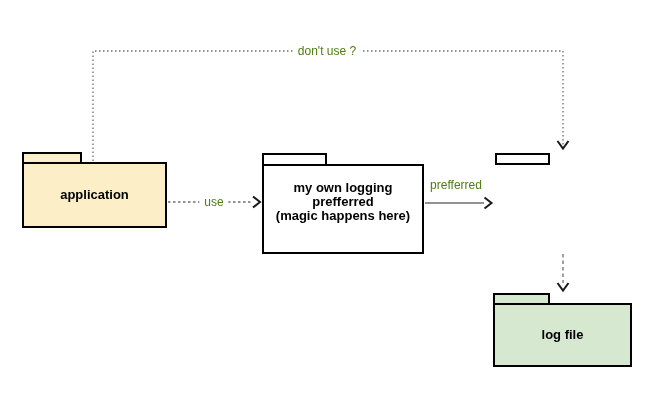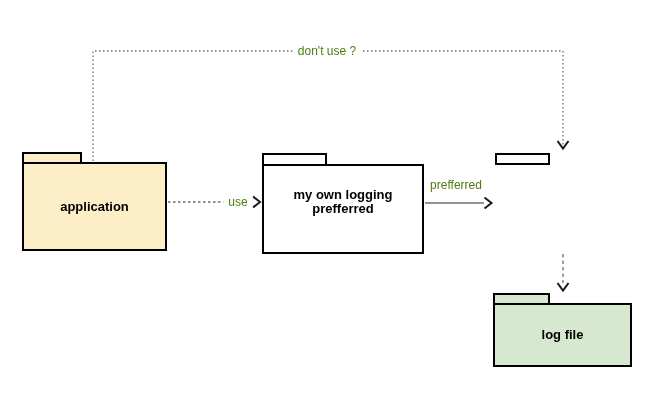--- a/index.html
+++ b/index.html
@@ -45,21 +45,21 @@
     text-align: center;
     color: #000;
     font-size: 13px;
     font-weight: bold;
     line-height: 14px;
   }
   .folder .body.three { padding-bottom: 14px; }
 
   .node-app  { left: 22px;  top: 152px; width: 145px; height: 101px; }
   .node-app .tab  { left: 0; top: 0; width: 60px; height: 12px; background: var(--application-fill, #fcefc8); }
-  .node-app .body { left: 0; top: 10px; width: 145px; height: 89px; background: var(--application-fill, #fcefc8); }
+  .node-app .body { left: 0; top: 10px; width: 145px; height: 66px; background: var(--application-fill, #fcefc8); }
 
   .node-mid  { left: 262px; top: 153px; width: 180px; height: 101px; }
   .node-mid .tab  { left: 0; top: 0; width: 65px; height: 13px; background: #ffffff; }
   .node-mid .body { left: 0; top: 11px; width: 162px; height: 90px; background: #ffffff; }
 
   .node-fw   { left: 495px; top: 153px; width: 135px; height: 100px; }
   .node-fw .tab  { left: 0; top: 0; width: 55px; height: 12px; background: #ffffff; }
   .node-fw .body { left: 0; top: 10px; width: 135px; height: 90px; background: #ffffff; }
 
   .node-log  { left: 493px; top: 293px; width: 139px; height: 102px; }
@@ -71,21 +71,21 @@
     position: absolute;
     z-index: 6;
     transform: translate(-50%, -50%);
     background: #ffffff;
     padding: 0 5px;
     font-size: 12px;
     color: #4d7c0f;
     white-space: nowrap;
   }
   .lbl-dont-use  { left: 327px; top: 51px; }
-  .lbl-use       { left: 214px; top: 202px; margin-left: 24px; }
+  .lbl-use       { left: 214px; top: 202px; }
   .lbl-delegates { left: 456px; top: 185px; padding: 0 2px; }
 </style>
 </head>
 <body>
 
 <div class="canvas">
 
   <svg class="edges" viewBox="0 0 652 414">
     <g>
       <path class="line dotted" d="M93 161 L93 51 L563 51 L563 147"></path>
@@ -110,20 +110,21 @@
     <div class="body">
       <span>application</span>
     </div>
   </div>
 
   <div class="folder node-mid">
     <div class="tab"></div>
     <div class="body three">
       <span>my own logging</span>
       <span>prefferred</span>
+      <span>(magic happens here)</span>
     </div>
   </div>
 
   <div class="folder node-fw">
     <div class="tab"></div>
   </div>
 
   <div class="folder node-log">
     <div class="tab"></div>
     <div class="body">

